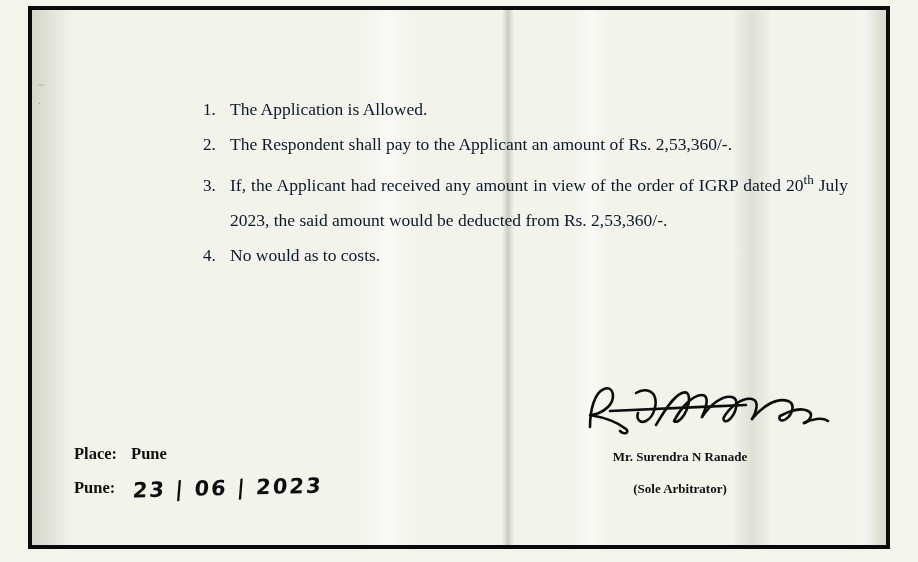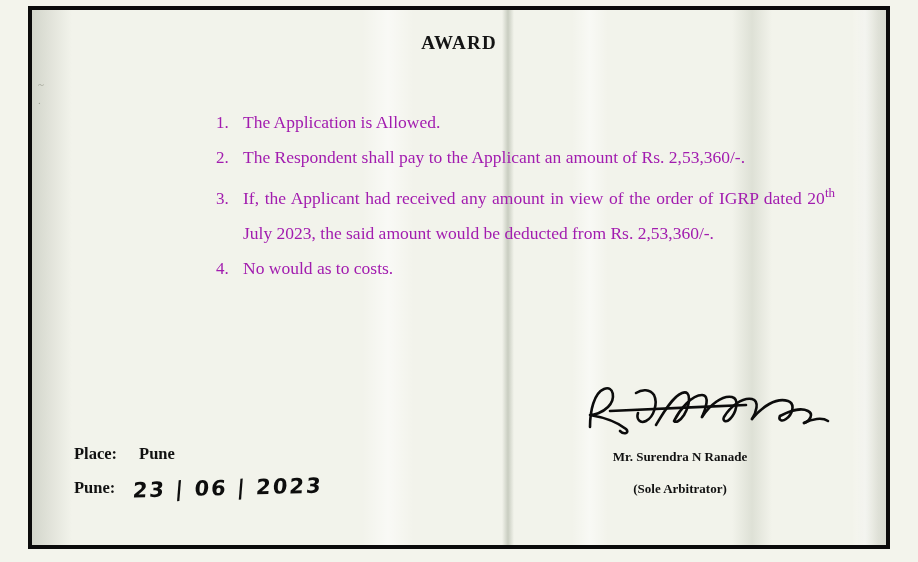--- a/index.html
+++ b/index.html
@@ -86,27 +86,27 @@
     letter-spacing: 1.2px;
     font-family: "Liberation Serif", serif;
     color: #141414;
   }
 
   ol.clauses {
     position: absolute;
     left: 160px;
     right: 38px;
     top: 82px;
-    margin: 13px;
+    margin: 0;
     padding: 0 0 0 28px;
     list-style: decimal;
     font-size: 17.5px;
     line-height: 35px;
     text-align: justify;
-    color: #a21caf;
+    color: #0f172a;
   }
   ol.clauses li {
     margin-bottom: 0px;
     padding-left: 10px;
   }
   ol.clauses li::marker {
     font-size: 17px;
   }
   sup {
     font-size: 13px;
@@ -175,21 +175,20 @@
     <div class="band band-b"></div>
     <div class="band band-c"></div>
     <div class="band band-d"></div>
     <div class="band band-e"></div>
 
     <span class="speck" style="left:6px; top:68px;">~</span>
     <span class="speck" style="left:6px; top:84px;">.</span>
 
     <div id="content">
 
-      <div class="doc-title">AWARD</div>
 
       <ol class="clauses">
         <li>
           <span>The Application is Allowed.</span>
         </li>
         <li>
           <span>The Respondent shall pay to the Applicant an amount of Rs. 2,53,360/-.</span>
         </li>
         <li>
           <span>If, the Applicant had received any amount in view of the order of IGRP dated 20</span><sup>th</sup><span> July 2023, the said amount would be deducted from Rs. 2,53,360/-.</span>
@@ -210,21 +209,21 @@
             <path d="M230 41 C240 36, 250 32, 258 36 C264 39, 260 46, 254 48"></path>
             <path d="M254 48 C262 44, 272 42, 278 46"></path>
             <path d="M60 36 C96 34, 150 32, 196 30"></path>
           </g>
         </svg>
       </div>
 
       <div class="footer-left">
         <div class="row">
           <span class="lbl">Place:</span>
-          <span class="lbl" style="margin-left:22px;">Pune</span>
+          <span class="lbl" style="margin-left:14px;">Pune</span>
         </div>
         <div class="row">
           <span class="lbl">Pune:</span>
           <span class="hand-date">23 | 06 | 2023</span>
         </div>
       </div>
 
       <div class="footer-right">
         <div>Mr. Surendra N Ranade</div>
         <div>(Sole Arbitrator)</div>

